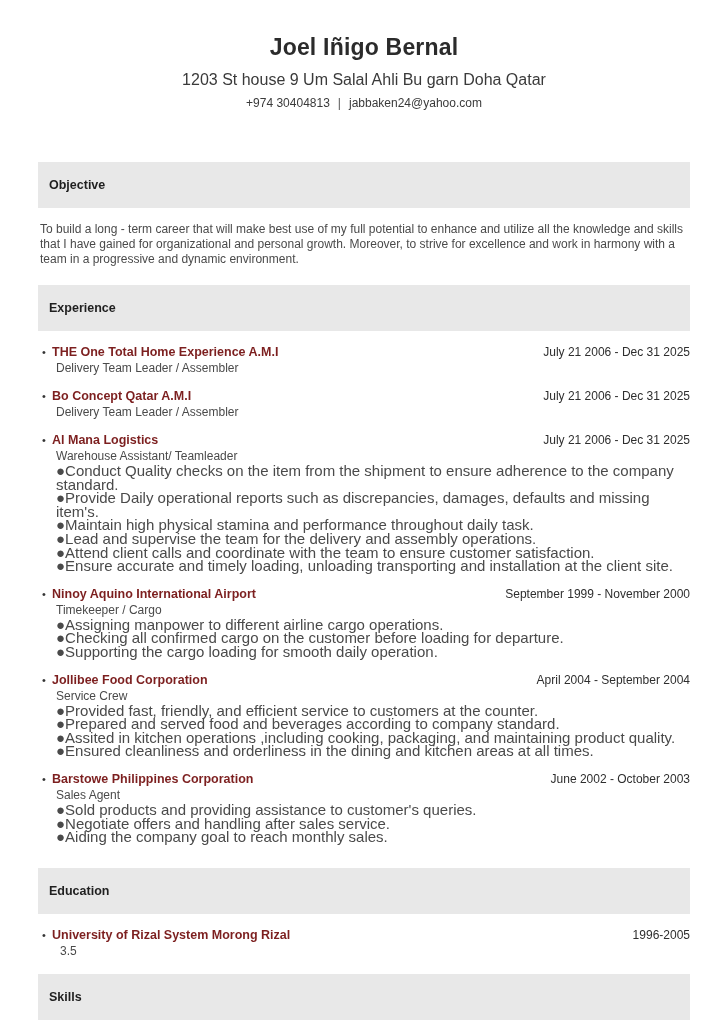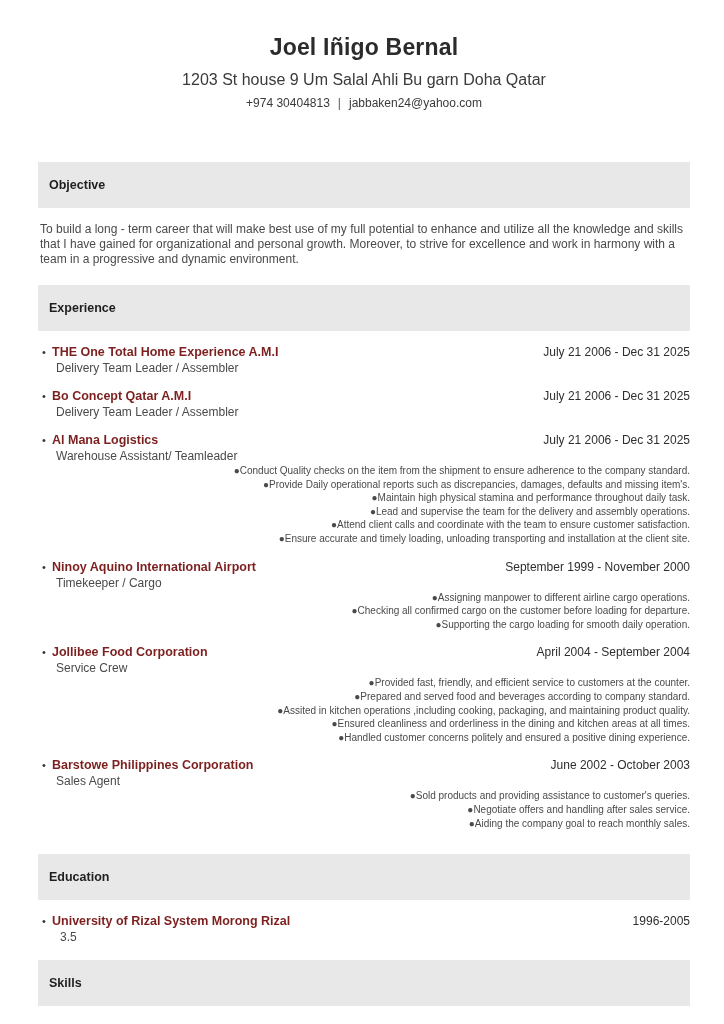--- a/index.html
+++ b/index.html
@@ -69,24 +69,23 @@
     color: #2e2e2e;
     white-space: nowrap;
   }
   .role {
     margin: 2px 0 0 18px;
     font-size: 12px;
     color: #4a4a4a;
   }
   .sub-bullets { margin: 1px 0 0 18px; }
   .sub-bullet {
-    font-size: 10px;
+    font-size: 15px;
     line-height: 13.6px;
     color: #4a4a4a;
-    text-align: right;
   }
   .edu-line { margin: 2px 0 0 18px; font-size: 12px; color: #4a4a4a; }
   .edu-gpa { margin-left: 22px; }
 
   
   .skills-list { margin-top: 16px; }
   .skill-row { display: flex; align-items: baseline; margin-bottom: 3px; }
   .skill-text { font-size: 12px; color: #4a4a4a; }
 </style>
 </head>
@@ -167,21 +166,20 @@
         <span class="bullet">•</span>
         <span class="company">Jollibee Food Corporation</span>
         <span class="dates">April 2004 - September 2004</span>
       </div>
       <div class="role">Service Crew</div>
       <div class="sub-bullets">
         <div class="sub-bullet">●Provided fast, friendly, and efficient service to customers at the counter.</div>
         <div class="sub-bullet">●Prepared and served food and beverages according to company standard.</div>
         <div class="sub-bullet">●Assited in kitchen operations ,including cooking, packaging, and maintaining product quality.</div>
         <div class="sub-bullet">●Ensured cleanliness and orderliness in the dining and kitchen areas at all times.</div>
-        <div class="sub-bullet">●Handled customer concerns politely and ensured a positive dining experience.</div>
       </div>
     </div>
 
     <div class="xp-item">
       <div class="xp-head">
         <span class="bullet">•</span>
         <span class="company">Barstowe Philippines Corporation</span>
         <span class="dates">June 2002 - October 2003</span>
       </div>
       <div class="role">Sales Agent</div>

